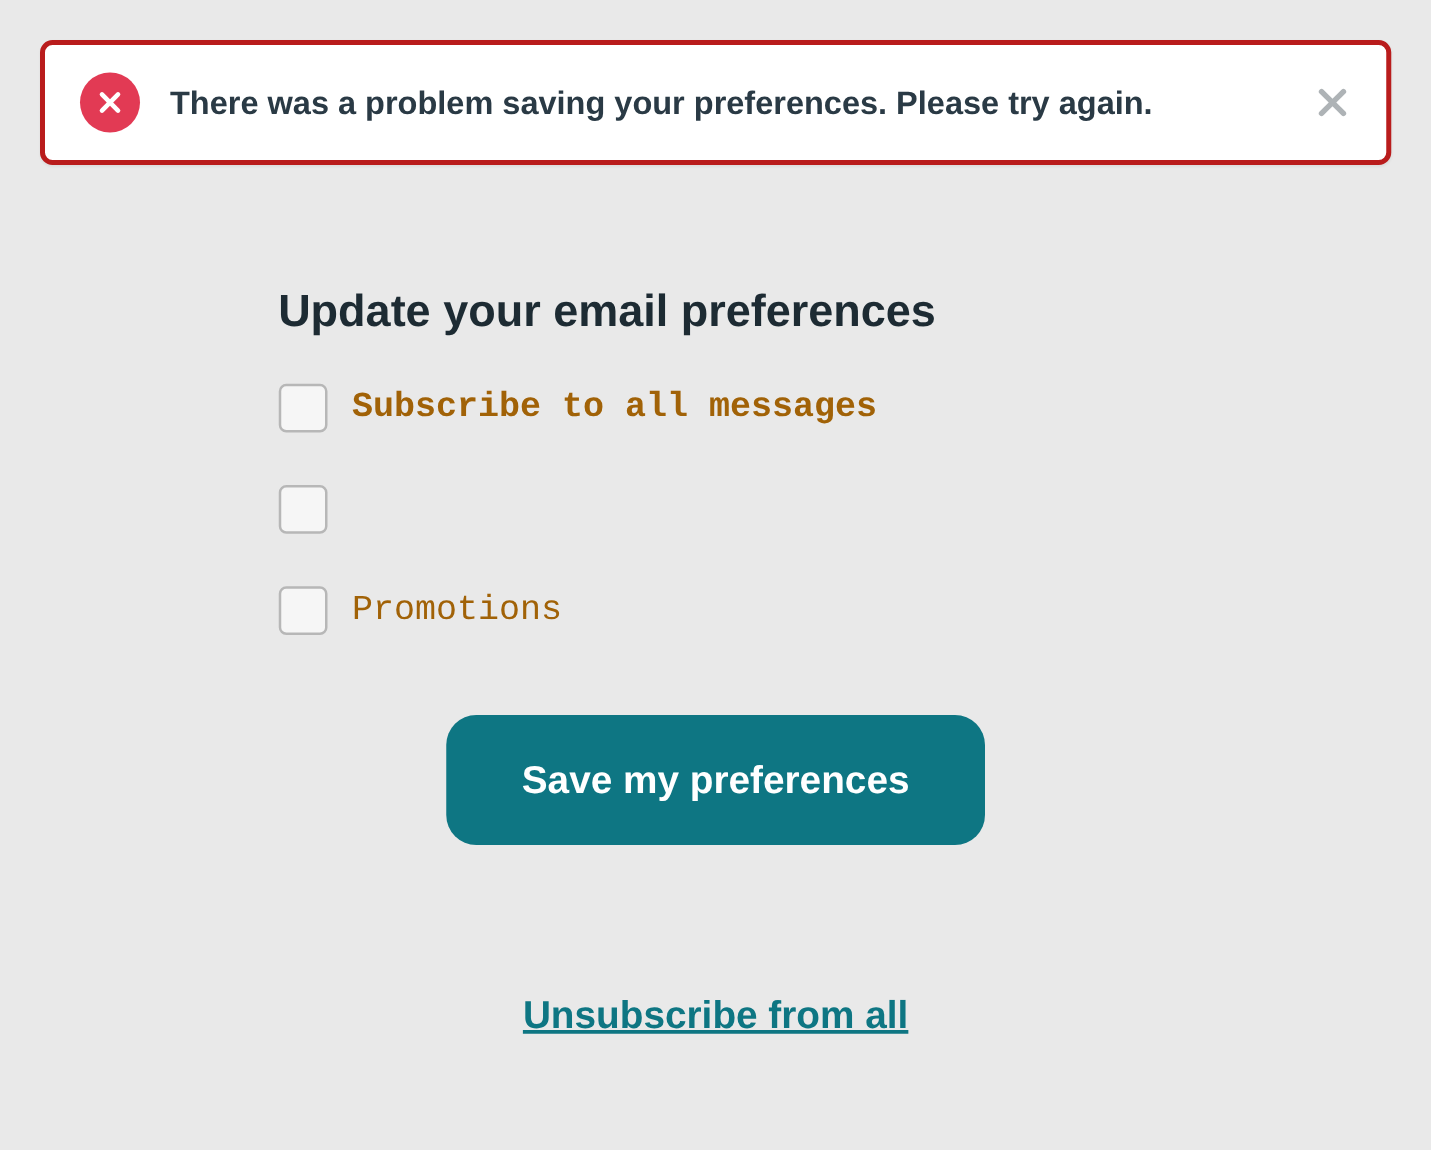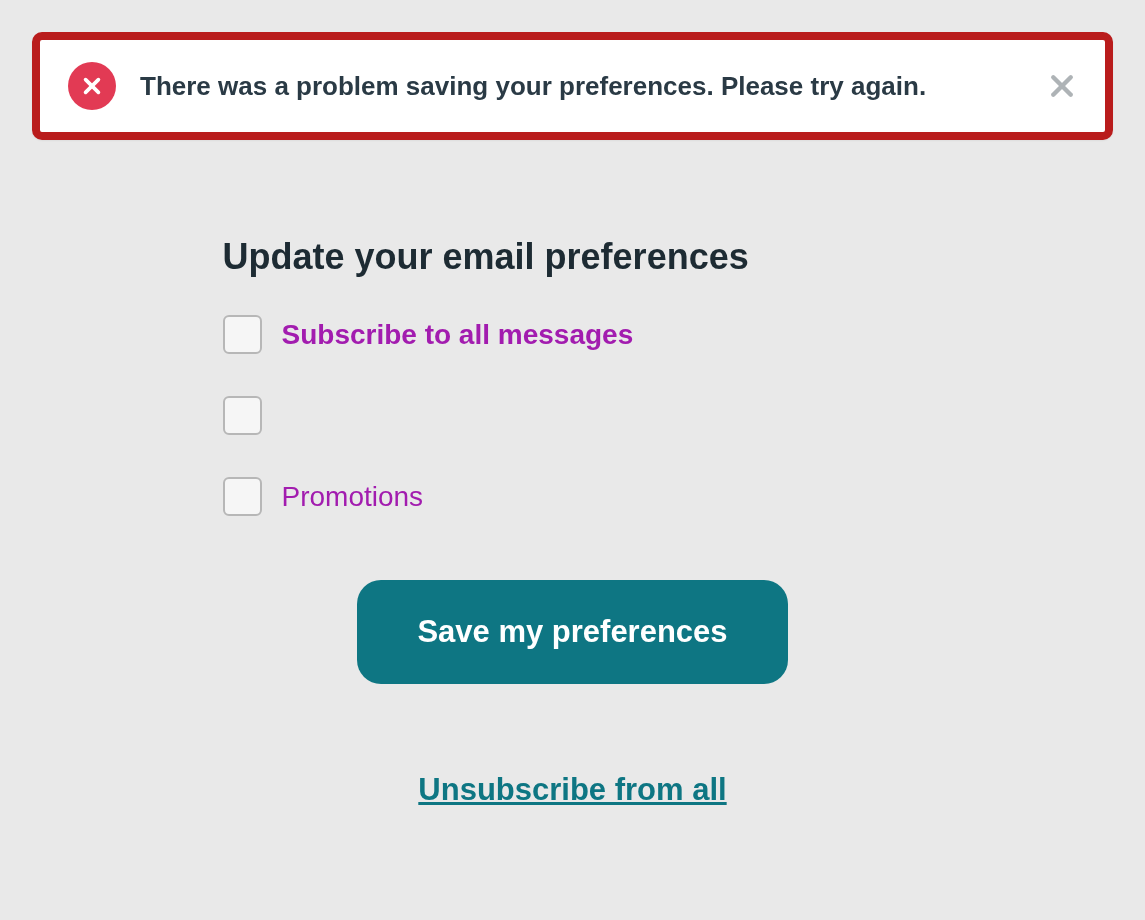--- a/index.html
+++ b/index.html
@@ -9,21 +9,21 @@
     }
     body {
       background-color: #e9e9e9;
       font-family: -apple-system, BlinkMacSystemFont, "Helvetica Neue", Helvetica, Arial, sans-serif;
       width: 1145px;
       height: 920px;
       padding: 32px;
     }
     .alert {
       background-color: #ffffff;
-      border: 8px solid #b91c1c;
+      border: 4px solid #b91c1c;
       border-radius: 10px;
       display: flex;
       align-items: center;
       padding: 22px 28px;
       margin-bottom: 96px;
       box-shadow: 0 1px 2px rgba(0,0,0,0.05);
     }
     .alert-icon {
       width: 48px;
       height: 48px;
@@ -78,24 +78,25 @@
       width: 39px;
       height: 39px;
       border: 2px solid #b7b7b7;
       border-radius: 6px;
       background-color: #f6f6f6;
       margin-right: 20px;
       cursor: pointer;
       flex-shrink: 0;
     }
     .option-label {
-      color: #a21caf;
+      color: #a16207;
       font-size: 28px;
       font-weight: 400;
       cursor: pointer;
+      font-family: Liberation Mono, monospace;
     }
     .option-label.bold {
       font-weight: 700;
     }
     .button-row {
       text-align: center;
       margin-top: 64px;
     }
     .save-button {
       background-color: #0e7683;
@@ -103,21 +104,21 @@
       border: none;
       border-radius: 24px;
       padding: 34px 60px;
       font-size: 31px;
       font-weight: 700;
       cursor: pointer;
       font-family: inherit;
     }
     .link-row {
       text-align: center;
-      margin-top: 88px;
+      margin-top: 118px;
     }
     .unsubscribe-link {
       color: #0e7683;
       font-size: 31px;
       font-weight: 700;
       text-decoration: underline;
       cursor: pointer;
       background: none;
       border: none;
       font-family: inherit;

